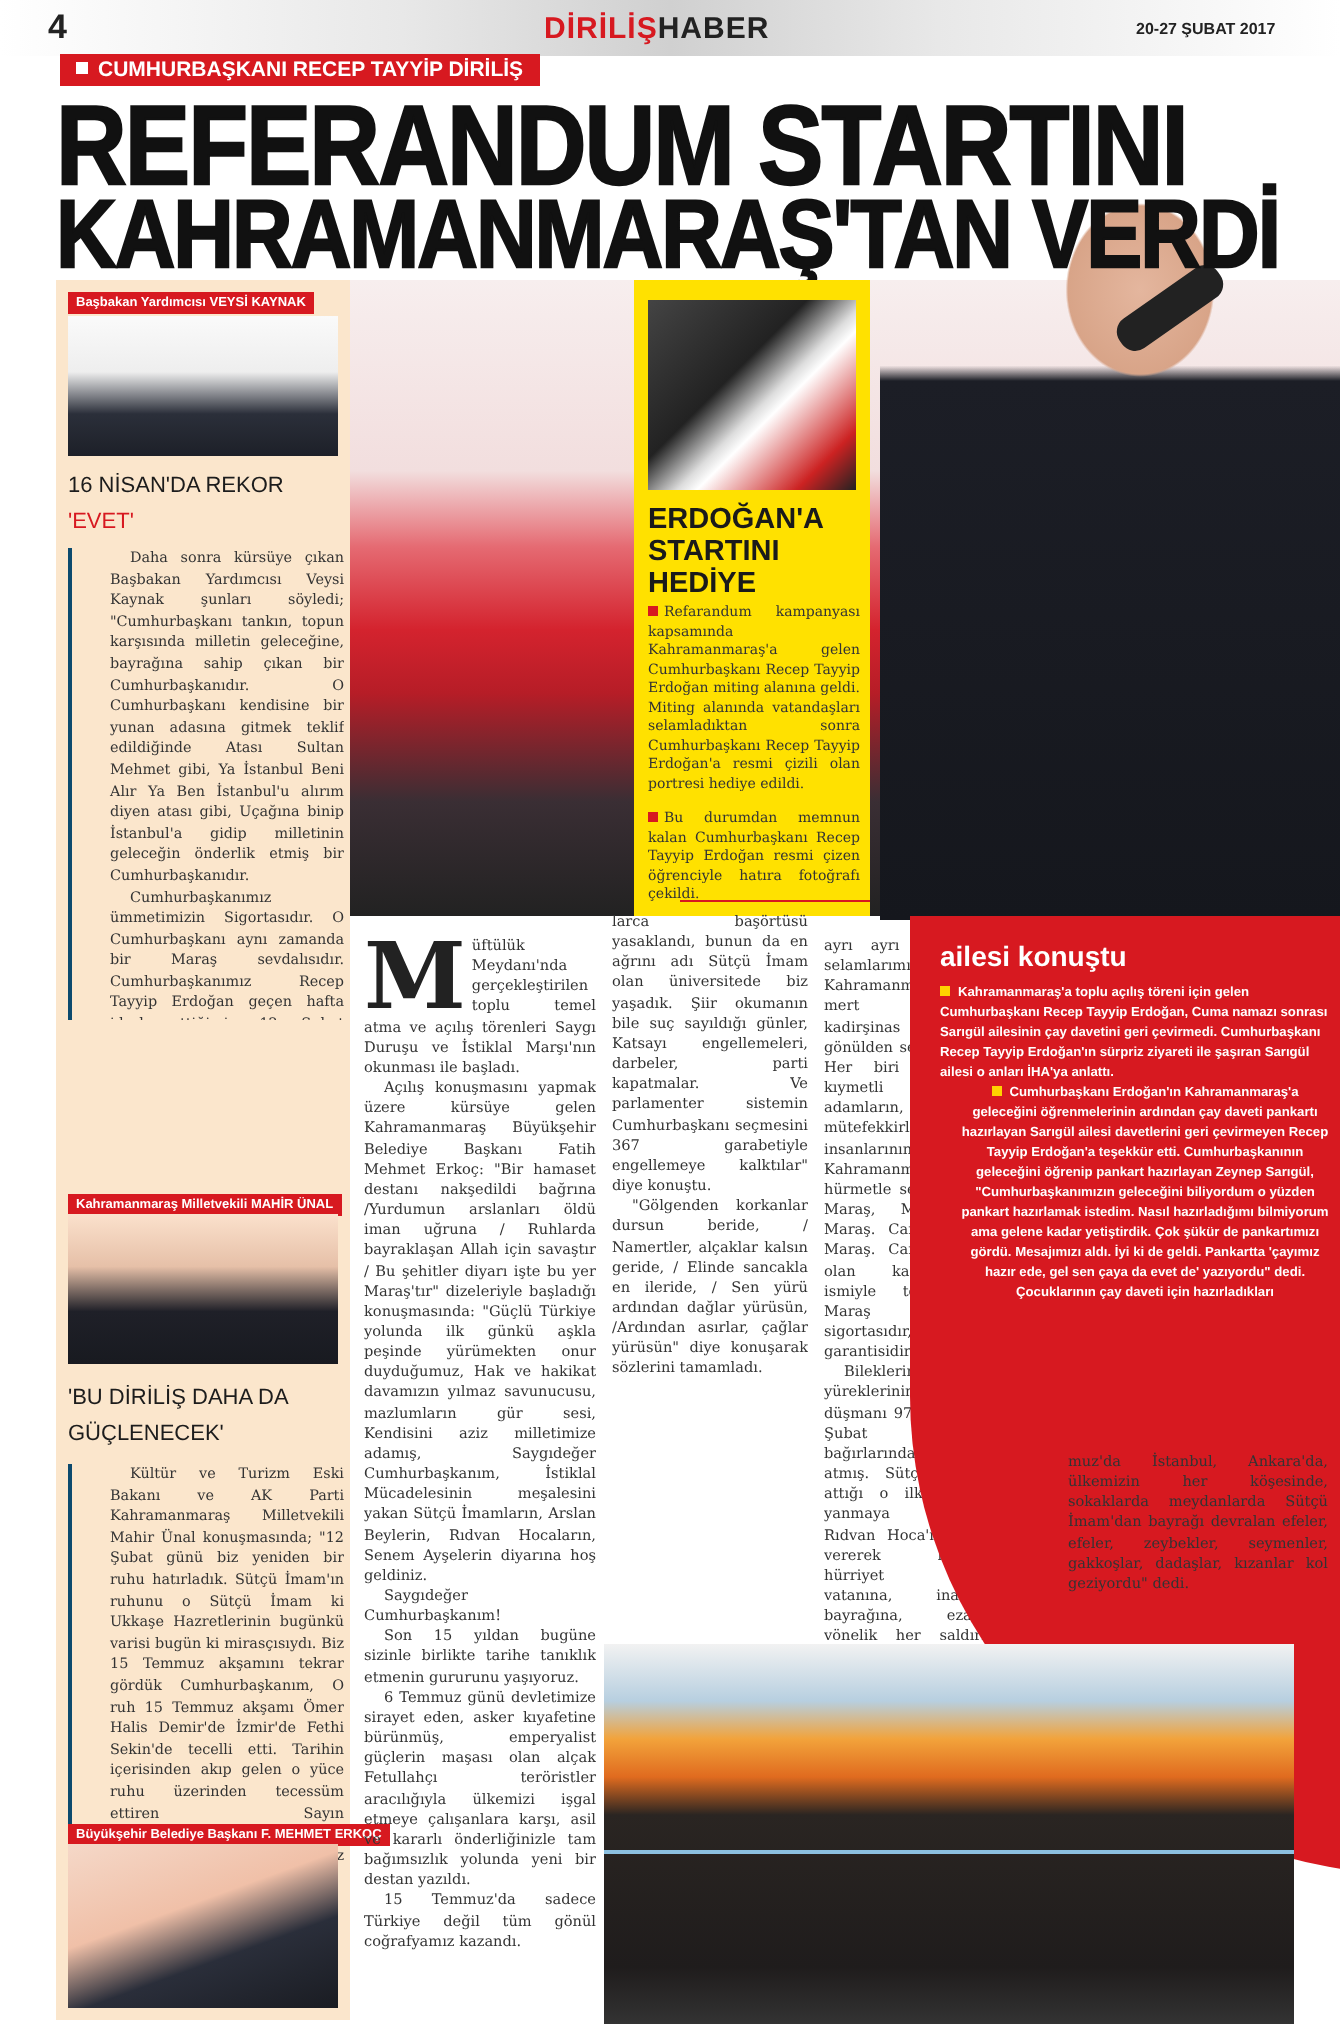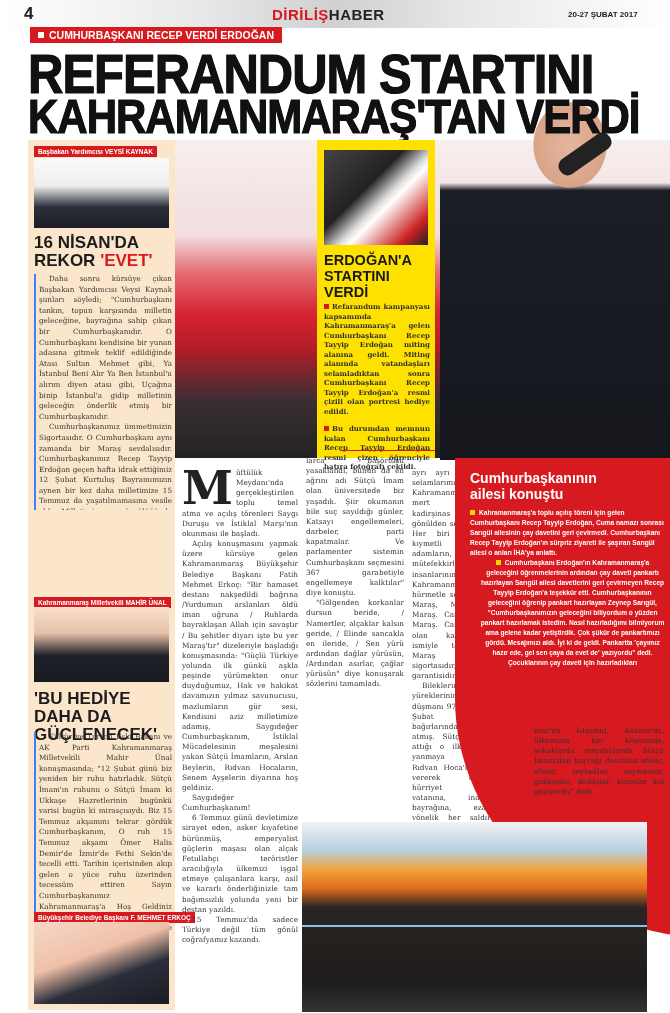--- a/index.html
+++ b/index.html
@@ -15,29 +15,29 @@
 .head{font-family:"Liberation Sans",sans-serif;font-weight:900;color:#111;letter-spacing:-1px;transform:scaleY(1.15);transform-origin:left top;line-height:1;text-shadow:0 0 0 #000;-webkit-text-stroke:1px #111}
 .h1{left:28px;top:46px;font-size:49px}
 .h2{left:28px;top:93px;font-size:42px}
 .photo-main{left:170px;top:140px;width:500px;height:318px;background:linear-gradient(180deg,#f7eeee 0%,#f2dede 30%,#e56a72 42%,#d4232e 55%,#b61d27 65%,#3a2e34 82%,#222 100%)}
 .erdogan{left:440px;top:75px;width:230px;height:385px;background:radial-gradient(ellipse 60px 70px at 130px 70px,#e4b69e 0%,#d8a488 60%,transparent 62%),linear-gradient(180deg,transparent 0%,transparent 28%,#1c1e26 30%,#15171d 100%);border-radius:90px 40px 0 0}
 .mic{left:555px;top:145px;width:60px;height:18px;background:#222;border-radius:8px;transform:rotate(-35deg)}
 .sidecol{left:28px;top:140px;width:147px;height:870px;background:#fbe6cc}
 .sidephoto{left:34px;top:146px;width:135px;height:82px;background:linear-gradient(180deg,#fafafa 0%,#eee 40%,#2b2f3a 70%,#1d2028 100%)}
 .capbar{background:#d71920;color:#fff;font:bold 6.5px "Liberation Sans",sans-serif;padding:2px 4px;white-space:nowrap}
 .capbar b{color:#fff}
-.sidehead{font-family:"Liberation Sans",sans-serif;font-weight:700;font-size:17px;line-height:18px;color:#1c1c1c}
+.sidehead{font-family:"Liberation Sans",sans-serif;font-weight:400;font-size:11px;line-height:18px;color:#1c1c1c}
 .sidehead .red{color:#d71920}
 .body{font-size:7.2px;line-height:10.6px;text-align:justify;color:#333}
 .body p{text-indent:10px}
-.redrule{border-left:2px solid #3b82f6;padding-left:3px}
+.redrule{border-left:2px solid #0c4a6e;padding-left:19px}
 .ybox{left:317px;top:140px;width:118px;height:318px;background:#ffe100}
 .yphoto{left:324px;top:150px;width:104px;height:95px;background:linear-gradient(135deg,#444 0%,#222 40%,#ddd 55%,#fff 60%,#c22 85%,#222 100%)}
 .yhead{left:324px;top:252px;font:900 14.5px/16px "Liberation Sans",sans-serif;color:#1a1a1a}
-.ybody{font-size:7px;line-height:9.5px;font-weight:bold;color:#333;text-align:justify}
+.ybody{font-size:7px;line-height:9.5px;font-weight:normal;color:#333;text-align:justify}
 .ybody .sq{display:inline-block;width:5px;height:5px;background:#d71920;margin-right:3px}
 .col{font-size:7.3px;line-height:10.15px;text-align:justify;color:#333}
 .col p{text-indent:10px}
 .dropcap{float:left;font:bold 46px/40px "DejaVu Serif",serif;margin:0 3px 0 0;color:#222}
 .redcirc{left:455px;top:458px;width:270px;height:480px;background:#d71920;border-radius:0 0 0 260px/0 0 0 240px}
 .redhead{font:bold 14px/16px "Liberation Sans",sans-serif;color:#fff}
 .redhead .y{color:#ffd200}
 .redtxt{font:bold 6.6px/10px "Liberation Sans",sans-serif;color:#fff}
 .redtxt .sq{display:inline-block;width:5px;height:5px;background:#ffd200;margin-right:4px}
 .photo-bottom{left:302px;top:822px;width:345px;height:190px;background:linear-gradient(180deg,#f2f2f2 0%,#b7cfe0 15%,#f2a33b 25%,#e06b1f 35%,#2a2522 45%,#1f1c1c 85%,#333 100%)}
@@ -46,21 +46,21 @@
 </head>
 <body>
 
 <div class="abs masthead"></div>
 <div class="abs pagenum">4</div>
 <div class="abs logo">
   <span class="a">DİRİLİŞ</span><span class="b">HABER</span>
 </div>
 <div class="abs date">20-27 ŞUBAT 2017</div>
 
-<div class="abs kicker">CUMHURBAŞKANI RECEP VERDİ ERDOĞAN</div>
+<div class="abs kicker">CUMHURBAŞKANI RECEP TAYYİP DİRİLİŞ</div>
 
 <div class="abs photo-main"></div>
 <div class="abs erdogan"></div>
 <div class="abs mic"></div>
 
 <div class="abs head h1">REFERANDUM STARTINI</div>
 <div class="abs head h2">KAHRAMANMARAŞ'TAN VERDİ</div>
 
 <div class="abs sidecol"></div>
 <div class="abs capbar" style="left:34px;top:146px">
@@ -72,67 +72,67 @@
 </div>
 <div class="abs body redrule" style="left:34px;top:274px;width:138px;height:236px;overflow:hidden">
   <p>Daha sonra kürsüye çıkan Başbakan Yardımcısı Veysi Kaynak şunları söyledi; "Cumhurbaşkanı tankın, topun karşısında milletin geleceğine, bayrağına sahip çıkan bir Cumhurbaşkanıdır. O Cumhurbaşkanı kendisine bir yunan adasına gitmek teklif edildiğinde Atası Sultan Mehmet gibi, Ya İstanbul Beni Alır Ya Ben İstanbul'u alırım diyen atası gibi, Uçağına binip İstanbul'a gidip milletinin geleceğin önderlik etmiş bir Cumhurbaşkanıdır.</p>
   <p>Cumhurbaşkanımız ümmetimizin Sigortasıdır. O Cumhurbaşkanı aynı zamanda bir Maraş sevdalısıdır. Cumhurbaşkanımız Recep Tayyip Erdoğan geçen hafta idrak ettiğimiz 12 Şubat Kurtuluş Bayramımızın aynen bir kez daha milletimize 15 Temmuz da yaşatılmamasına vesile oldu. Milletimiz onun öncülüğünde kendi geleceğine istikbaline sahip çıktı. Bir anayasa değişikliğini hep beraber milletimizin huzuruna getiriyoruz. 12 Şubat'ta ecdadımız ne için mücadele etmişse, TBMM 23 Nisan 1920 de ne için kurulmuşsa, ilelebet baki kalması için dua ettiğimiz Cumhuriyet 29 Ekim 1923 de hangi niyetler ile ilan edilmişse 16 Nisan aynı bu ruh gibi bundan sonra milletin iradesini milletten başka hiç kimsenin ipotek koyamamışıdır. 16 Nisan millet egemenliğinin tam hakimiyetidir. Gazi Cumhurbaşkanımızın 16 Nisan ile ilgili bu çalışmasını Kahramanmaraş'ta başlatma şerefini bizlere verdi. Ve diyorum ki Nasıl Maraş İstiklalin başkentiyse, 16 Nisan da yeni anayasanın en yüksek oyu vererek rekortmeni olacaktır."</p>
 </div>
 
 <div class="abs capbar" style="left:34px;top:597px">
   <span>Kahramanmaraş Milletvekili</span> <b>MAHİR ÜNAL</b>
 </div>
 <div class="abs sidephoto" style="top:607px;height:75px;background:linear-gradient(180deg,#fbe1cc 0%,#e6c0a8 35%,#1f2028 65%,#181a20 100%)"></div>
-<div class="abs sidehead" style="left:34px;top:690px;width:140px">'BU HEDİYE DAHA DA GÜÇLENECEK'</div>
+<div class="abs sidehead" style="left:34px;top:690px;width:140px">'BU DİRİLİŞ DAHA DA GÜÇLENECEK'</div>
 <div class="abs body redrule" style="left:34px;top:732px;width:138px;height:198px;overflow:hidden">
   <p>Kültür ve Turizm Eski Bakanı ve AK Parti Kahramanmaraş Milletvekili Mahir Ünal konuşmasında; "12 Şubat günü biz yeniden bir ruhu hatırladık. Sütçü İmam'ın ruhunu o Sütçü İmam ki Ukkaşe Hazretlerinin bugünkü varisi bugün ki mirasçısıydı. Biz 15 Temmuz akşamını tekrar gördük Cumhurbaşkanım, O ruh 15 Temmuz akşamı Ömer Halis Demir'de İzmir'de Fethi Sekin'de tecelli etti. Tarihin içerisinden akıp gelen o yüce ruhu üzerinden tecessüm ettiren Sayın Cumhurbaşkanımız Kahramanmaraş'a Hoş Geldiniz Şeref Verdiniz.</p>
   <p>Recep Tayyip Erdoğan ile birlikte doğrudan temsili milletin iradesinin önünü açıyoruz. Sözlerimi fazla uzatmak istemiyorum. Bu aziz milletin sizinle gönül bağı vardır. Kahramanmaraş seni bütün kalbimle selamlıyorum." diyerek kürsüden ayrıldı.</p>
 </div>
 
 <div class="abs capbar" style="left:34px;top:912px">
   <span>Büyükşehir Belediye Başkanı</span> <b>F. MEHMET ERKOÇ</b>
 </div>
 <div class="abs sidephoto" style="top:922px;height:82px;background:linear-gradient(160deg,#f5d8c8 0%,#f0c0a8 40%,#2a2e3a 65%,#1a1c22 100%)"></div>
 
 <div class="abs ybox"></div>
 <div class="abs yphoto"></div>
 <div class="abs yhead">
   <div>ERDOĞAN'A</div>
   <div>STARTINI</div>
-  <div>VERDİ</div>
+  <div>HEDİYE</div>
 </div>
 <div class="abs ybody" style="left:324px;top:302px;width:106px">
   <div style="margin-bottom:8px"><span class="sq"></span><span>Refarandum kampanyası kapsamında Kahramanmaraş'a gelen Cumhurbaşkanı Recep Tayyip Erdoğan miting alanına geldi. Miting alanında vatandaşları selamladıktan sonra Cumhurbaşkanı Recep Tayyip Erdoğan'a resmi çizili olan portresi hediye edildi.</span></div>
   <div><span class="sq"></span><span>Bu durumdan memnun kalan Cumhurbaşkanı Recep Tayyip Erdoğan resmi çizen öğrenciyle hatıra fotoğrafı çekildi.</span></div>
 </div>
 <div class="abs" style="left:340px;top:450px;width:95px;height:1px;background:#d71920"></div>
 
 <div class="abs col" style="left:182px;top:468px;width:116px;height:545px;overflow:hidden">
   <span class="dropcap">M</span>
   <p style="text-indent:0">üftülük Meydanı'nda gerçekleştirilen toplu temel atma ve açılış törenleri Saygı Duruşu ve İstiklal Marşı'nın okunması ile başladı.</p>
   <p>Açılış konuşmasını yapmak üzere kürsüye gelen Kahramanmaraş Büyükşehir Belediye Başkanı Fatih Mehmet Erkoç: "Bir hamaset destanı nakşedildi bağrına /Yurdumun arslanları öldü iman uğruna / Ruhlarda bayraklaşan Allah için savaştır / Bu şehitler diyarı işte bu yer Maraş'tır" dizeleriyle başladığı konuşmasında: "Güçlü Türkiye yolunda ilk günkü aşkla peşinde yürümekten onur duyduğumuz, Hak ve hakikat davamızın yılmaz savunucusu, mazlumların gür sesi, Kendisini aziz milletimize adamış, Saygıdeğer Cumhurbaşkanım, İstiklal Mücadelesinin meşalesini yakan Sütçü İmamların, Arslan Beylerin, Rıdvan Hocaların, Senem Ayşelerin diyarına hoş geldiniz.</p>
   <p>Saygıdeğer Cumhurbaşkanım!</p>
+  <p>Son 15 yıldan bugüne sizinle birlikte tarihe tanıklık etmenin gururunu yaşıyoruz.</p>
   <p>6 Temmuz günü devletimize sirayet eden, asker kıyafetine bürünmüş, emperyalist güçlerin maşası olan alçak Fetullahçı teröristler aracılığıyla ülkemizi işgal etmeye çalışanlara karşı, asil ve kararlı önderliğinizle tam bağımsızlık yolunda yeni bir destan yazıldı.</p>
   <p>15 Temmuz'da sadece Türkiye değil tüm gönül coğrafyamız kazandı.</p>
 
 </div>
 <div class="abs col" style="left:306px;top:456px;width:98px;height:350px;overflow:hidden">
   <p style="text-indent:0">larca başörtüsü yasaklandı, bunun da en ağrını adı Sütçü İmam olan üniversitede biz yaşadık. Şiir okumanın bile suç sayıldığı günler, Katsayı engellemeleri, darbeler, parti kapatmalar. Ve parlamenter sistemin Cumhurbaşkanı seçmesini 367 garabetiyle engellemeye kalktılar" diye konuştu.</p>
   <p>"Gölgenden korkanlar dursun beride, / Namertler, alçaklar kalsın geride, / Elinde sancakla en ileride, / Sen yürü ardından dağlar yürüsün, /Ardından asırlar, çağlar yürüsün" diye konuşarak sözlerini tamamladı.</p>
 
 </div>
 <div class="abs col" style="left:412px;top:468px;width:90px;height:352px;overflow:hidden">
   <p style="text-indent:0">ayrı ayrı sevgilerimi, selamlarımı iletiyorum. Kahramanmaraş'ın mert evlatlarını, kadirşinas insanlarını gönülden selamlıyorum. Her biri birbirinden kıymetli güzel adamların, şairlerin, mütefekkirlerin, gönül insanlarının memleketi Kahramanmaraş'ı hürmetle selamlıyorum. Maraş, Maraş, can Maraş. Canlara canan Maraş. Canlara canan olan kahramanlığını ismiyle tescillendiren Maraş Türkiye'nin sigortasıdır, garantisidir.</p>
   <p>Bileklerinin, yüreklerinin haklıyla düşmanı 97 yıl önce 12 Şubat 1920'de bağırlarından söküp atmış. Sütçü İmam'ın attığı o ilk kurşunla yanmaya başlayan, Rıdvan Hoca'nın nefes vererek harladığı hürriyet ateşini vatanına, inancına, bayrağına, ezanına yönelik her saldırıda yeniden yükseltmiştir Kahramanmaraş. Bugün de eğer ülkemizin, milletimizin başına bir müsibet bela olursa buna ilk ve en güçlü tepkilerden birisi Kahramanmaraş'tan gelir. Nitekim 15 Tem-</p>
 </div>
 
 <div class="abs redcirc"></div>
 <div class="abs" style="left:470px;top:470px;width:195px">
   <div class="redhead">
-    <div>Cumhurbaşkanının</div>
     <div>ailesi konuştu</div>
   </div>
   <div class="redtxt" style="margin-top:6px">
     <div><span class="sq"></span><span>Kahramanmaraş'a toplu açılış töreni için gelen Cumhurbaşkanı Recep Tayyip Erdoğan, Cuma namazı sonrası Sarıgül ailesinin çay davetini geri çevirmedi. Cumhurbaşkanı Recep Tayyip Erdoğan'ın sürpriz ziyareti ile şaşıran Sarıgül ailesi o anları İHA'ya anlattı.</span></div>
     <div style="text-align:center;padding-left:10px"><span class="sq"></span><span>Cumhurbaşkanı Erdoğan'ın Kahramanmaraş'a geleceğini öğrenmelerinin ardından çay daveti pankartı hazırlayan Sarıgül ailesi davetlerini geri çevirmeyen Recep Tayyip Erdoğan'a teşekkür etti. Cumhurbaşkanının geleceğini öğrenip pankart hazırlayan Zeynep Sarıgül, "Cumhurbaşkanımızın geleceğini biliyordum o yüzden pankart hazırlamak istedim. Nasıl hazırladığımı bilmiyorum ama gelene kadar yetiştirdik. Çok şükür de pankartımızı gördü. Mesajımızı aldı. İyi ki de geldi. Pankartta 'çayımız hazır ede, gel sen çaya da evet de' yazıyordu" dedi. Çocuklarının çay daveti için hazırladıkları</span></div>
   </div>
 </div>
 <div class="abs col" style="left:534px;top:726px;width:130px">
   <p style="text-indent:0">muz'da İstanbul, Ankara'da, ülkemizin her köşesinde, sokaklarda meydanlarda Sütçü İmam'dan bayrağı devralan efeler, efeler, zeybekler, seymenler, gakkoşlar, dadaşlar, kızanlar kol geziyordu" dedi.</p>
 </div>

